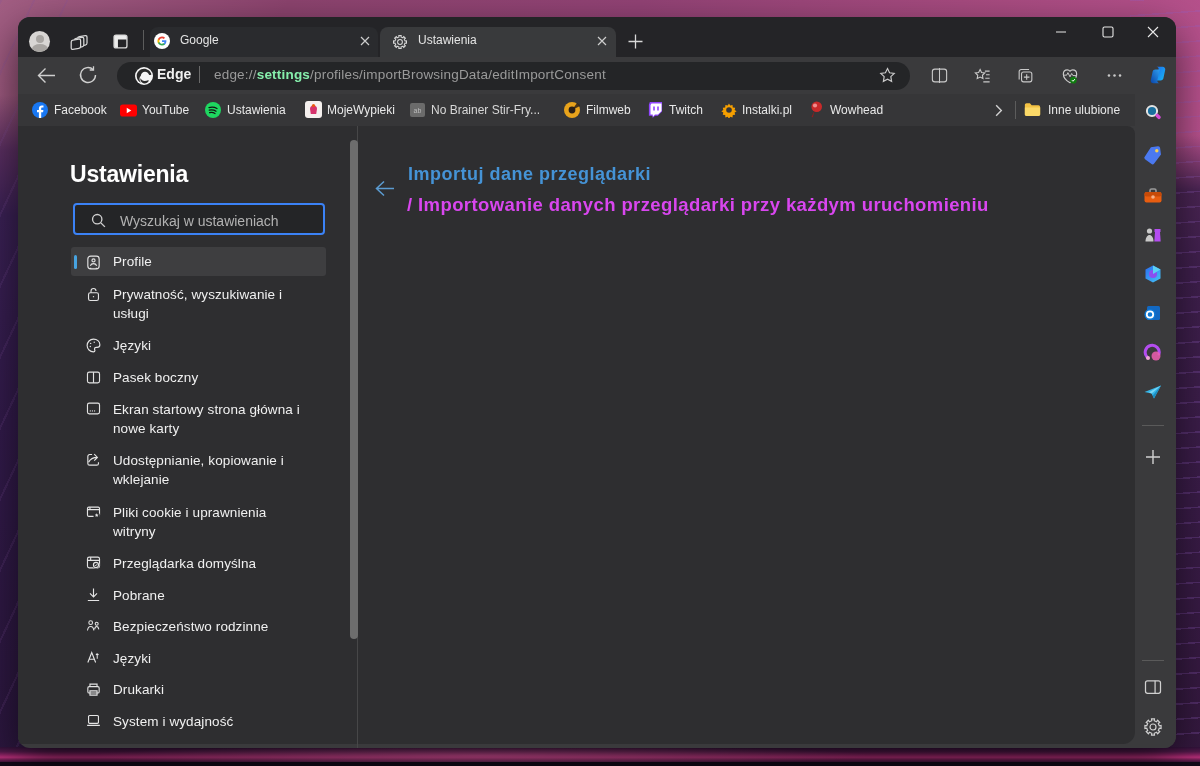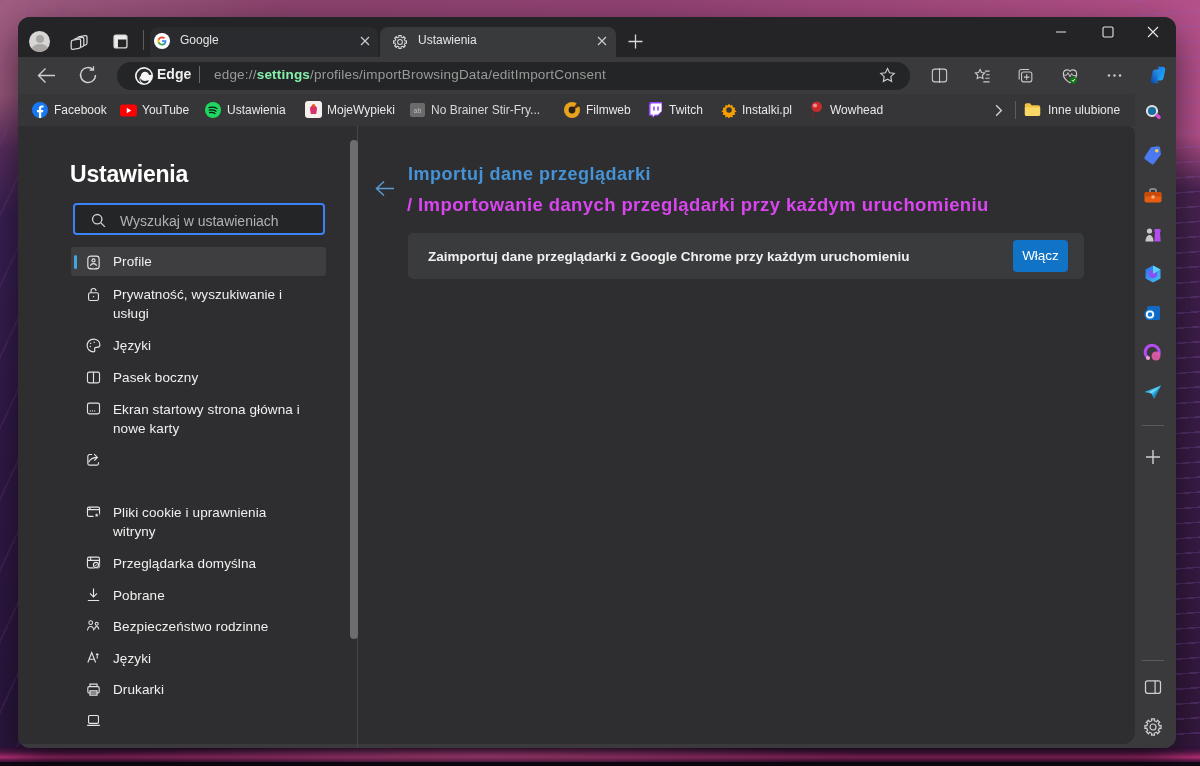--- a/index.html
+++ b/index.html
@@ -283,20 +283,21 @@
         <rect x="3.5" y="4.5" width="17" height="15" rx="2.5"></rect>
         <circle cx="7.5" cy="15.5" r=".9" fill="#e4e4e4" stroke="none"></circle>
         <circle cx="10.5" cy="15.5" r=".9" fill="#e4e4e4" stroke="none"></circle>
         <circle cx="13.5" cy="15.5" r=".9" fill="#e4e4e4" stroke="none"></circle>
       </svg>
   <div class="nav txt" style="left:95px;top:274px;">Ekran startowy strona główna i<br>nowe karty</div>
   <svg class="nic" style="left:67px;top:325px" viewBox="0 0 24 24" fill="none" stroke="#e4e4e4" stroke-width="1.6">
         <path d="M13 6.5 L17.5 11 L13 15.5 M17.5 11 C10 11 7 14 5 18" transform="translate(0,-2)"></path>
         <path d="M10 5 H6.5 A2.5 2.5 0 0 0 4 7.5 V17.5 A2.5 2.5 0 0 0 6.5 20 H16.5 A2.5 2.5 0 0 0 19 17.5 V16"></path>
       </svg>
+  <div class="nav txt" style="left:95px;top:325px;">Udostępnianie, kopiowanie i<br>wklejanie</div>
   <svg class="nic" style="left:67px;top:378px" viewBox="0 0 24 24" fill="none" stroke="#e4e4e4" stroke-width="1.6">
         <rect x="3.5" y="4.5" width="17" height="13" rx="2"></rect>
         <path d="M3.5 8 H20.5 M7 4.5 V8"></path>
         <circle cx="16.5" cy="16.5" r="4.5" fill="#2d2e30" stroke="none"></circle>
         <path d="M16.5 13.2l.9 1.5 1.7.3-1.2 1.3.3 1.7-1.7-.7-1.7.7.3-1.7-1.2-1.3 1.7-.3z" fill="#e4e4e4" stroke="none"></path>
       </svg>
   <div class="nav txt" style="left:95px;top:377px;">Pliki cookie i uprawnienia<br>witryny</div>
   <svg class="nic" style="left:67px;top:428px" viewBox="0 0 24 24" fill="none" stroke="#e4e4e4" stroke-width="1.6">
         <rect x="3.5" y="4.5" width="17" height="15" rx="2.5"></rect>
         <path d="M3.5 9 H20.5 M8 4.5 V9"></path>
@@ -324,26 +325,23 @@
   <svg class="nic" style="left:67px;top:555px" viewBox="0 0 24 24" fill="none" stroke="#e4e4e4" stroke-width="1.6">
         <path d="M7 8 V4.5 H17 V8"></path>
         <rect x="4" y="8" width="16" height="9" rx="2"></rect>
         <path d="M7 14 H17 V20 H7z"></path>
       </svg>
   <div class="nav txt" style="left:95px;top:554px;">Drukarki</div>
   <svg class="nic" style="left:67px;top:586px" viewBox="0 0 24 24" fill="none" stroke="#e4e4e4" stroke-width="1.6">
         <rect x="5" y="5" width="14" height="11" rx="1.5"></rect>
         <path d="M3 19 H21" stroke-width="1.8"></path>
       </svg>
+  <div class="nav txt" style="left:95px;top:586px;">System i wydajność</div>
   <div id="clink">Importuj dane przeglądarki</div>
   <div id="chead">/ Importowanie danych przeglądarki przy każdym uruchomieniu</div>
-  <div id="card">
-        <div class="ctxt">Zaimportuj dane przeglądarki z Google Chrome przy każdym uruchomieniu</div>
-        <div id="cbtn">Włącz</div>
-      </div>
 </div>
 <div id="sidebar"></div>
 <svg class="sic" style="top:86px" viewBox="0 0 20 20">
       <circle cx="9" cy="8" r="5.1" fill="#1a6f9e" stroke="#e3e3e3" stroke-width="2"></circle>
       <rect x="12.2" y="11.4" width="6.2" height="3.6" rx="1.8" fill="#d44bd4" transform="rotate(45 15 13)"></rect>
     </svg>
 <svg class="sic" style="top:128px" viewBox="0 0 20 20">
       <path d="M9 2 L16 2 A2 2 0 0 1 18 4 L18 10.5 L10 18.5 A2 2 0 0 1 7 18.5 L1.8 13.3 A2 2 0 0 1 1.8 10.3z" fill="#4b79f0" transform="rotate(-8 10 10)"></path>
       <circle cx="13.8" cy="5.8" r="1.7" fill="#f7cf4e"></circle>
     </svg>

